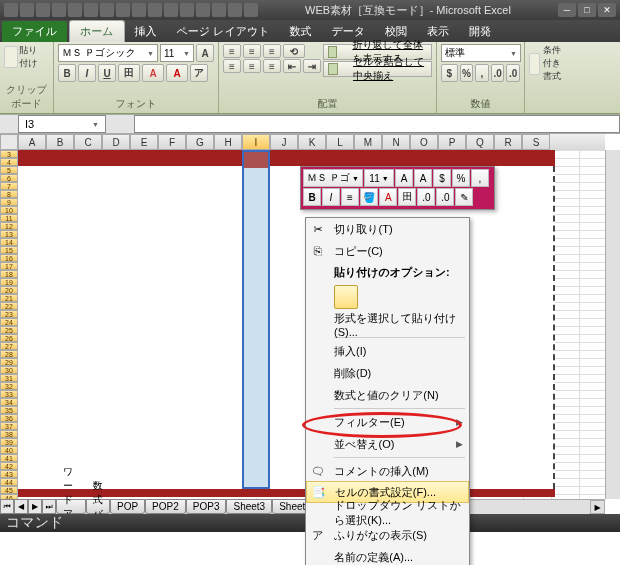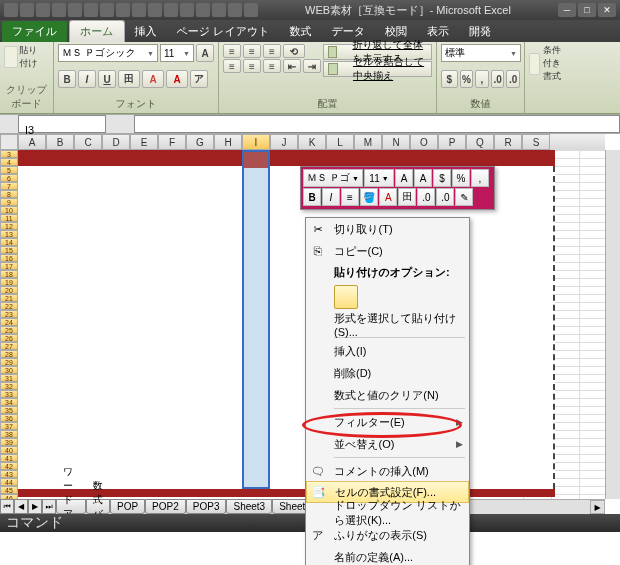--- a/index.html
+++ b/index.html
@@ -17,33 +17,33 @@
 .tab.file { background:#2a7a2a; border-radius:2px 2px 0 0; margin-right:2px; }
 .tab.active { background: linear-gradient(#f8f8f0,#e0e0d8); color:#3a6a3a; border-radius:3px 3px 0 0; border:1px solid #aaa; border-bottom:none; }
 
 .ribbon { height: 72px; background: linear-gradient(#e4e8d8,#cdd5b8); border-bottom:1px solid #8a9a6a; display:flex; }
 .group { border-right:1px solid #a0aa88; padding:2px 4px; display:flex; flex-direction:column; justify-content:space-between; }
 .group-label { font-size:10px; color:#556048; text-align:center; padding-top:1px; }
 .grp-body { display:flex; gap:3px; align-items:flex-start; flex:1; }
 .bigbtn { width:34px; display:flex; flex-direction:row; align-items:center; gap:1px; }
 .bigbtn .ic { width:24px; height:22px; background:#f0f0e0; border:1px solid #ccc; border-radius:2px; }
 .bigbtn span { font-size:9px; color:#333; text-align:center; }
-.fontbox { display:flex; flex-direction:column; gap:8px; }
+.fontbox { display:flex; flex-direction:column; gap:2px; }
 .fontrow { display:flex; gap:2px; }
 .combo { height:18px; background:#fff; border:1px solid #9a9a8a; display:flex; align-items:center; padding:0 3px; font-size:10px; }
 .combo .dd { margin-left:auto; font-size:7px; color:#666; }
 .sbtn { width:18px; height:18px; background:linear-gradient(#f8f8f0,#e0e0d0); border:1px solid #aaa; border-radius:2px; display:flex; align-items:center; justify-content:center; font-size:10px; font-weight:bold; color:#444; }
 .sbtn.w { width:22px; }
 .alignrow { height:14px; }
 .alignrow .sbtn{ height:14px; }
 .longbtn { height:16px; background:linear-gradient(#f8f8f0,#e0e0d0); border:1px solid #aaa; display:flex; align-items:center; padding:0 4px; font-size:10px; gap:15px;text-decoration:underline; }
 .longbtn .ic2 { width:14px; height:12px; background:#c8d8b0; border:1px solid #8a9a6a; }
 
 .formula { height:20px; background:#e4e4e4; border-top:1px solid #aaa; border-bottom:1px solid #aaa; display:flex; align-items:center; }
-.namebox { width:88px; height:18px; background:#fff; border:1px solid #888; margin-left:18px; display:flex; padding:8px 6px; font-size:11px;flex-direction:column; }
+.namebox { width:88px; height:18px; background:#fff; border:1px solid #888; margin-left:18px; display:flex; align-items:center; padding:0 6px; font-size:11px; }
 .namebox .dd { margin-left:auto; font-size:7px; color:#666; }
 .fx { width:20px; text-align:center; font-style:italic; color:#555;padding-left:28px; }
 .fxin { flex:1; height:18px; background:#fff; border:1px solid #888; }
 
 .sheet { position:relative; height:380px; background:#fff; overflow:hidden; }
 .colhdr { position:absolute; top:0; left:0; right:15px; height:16px; background:linear-gradient(#f0f0f0,#d8d8d8); display:flex; }
 .corner { width:18px; border:1px solid #aaa; background:#e8e8e8; }
 .ch { flex:0 0 28px; border:1px solid #aaa; display:flex; align-items:center; justify-content:center; font-size:10px; color:#333; background:linear-gradient(#f0f0f0,#d8d8d8); }
 .ch.sel { background:linear-gradient(#ffe8a0,#f8c860); color:#5a3a00; }
 .rowhdr { position:absolute; top:16px; left:0; bottom:15px; width:18px; display:flex; flex-direction:column; }

